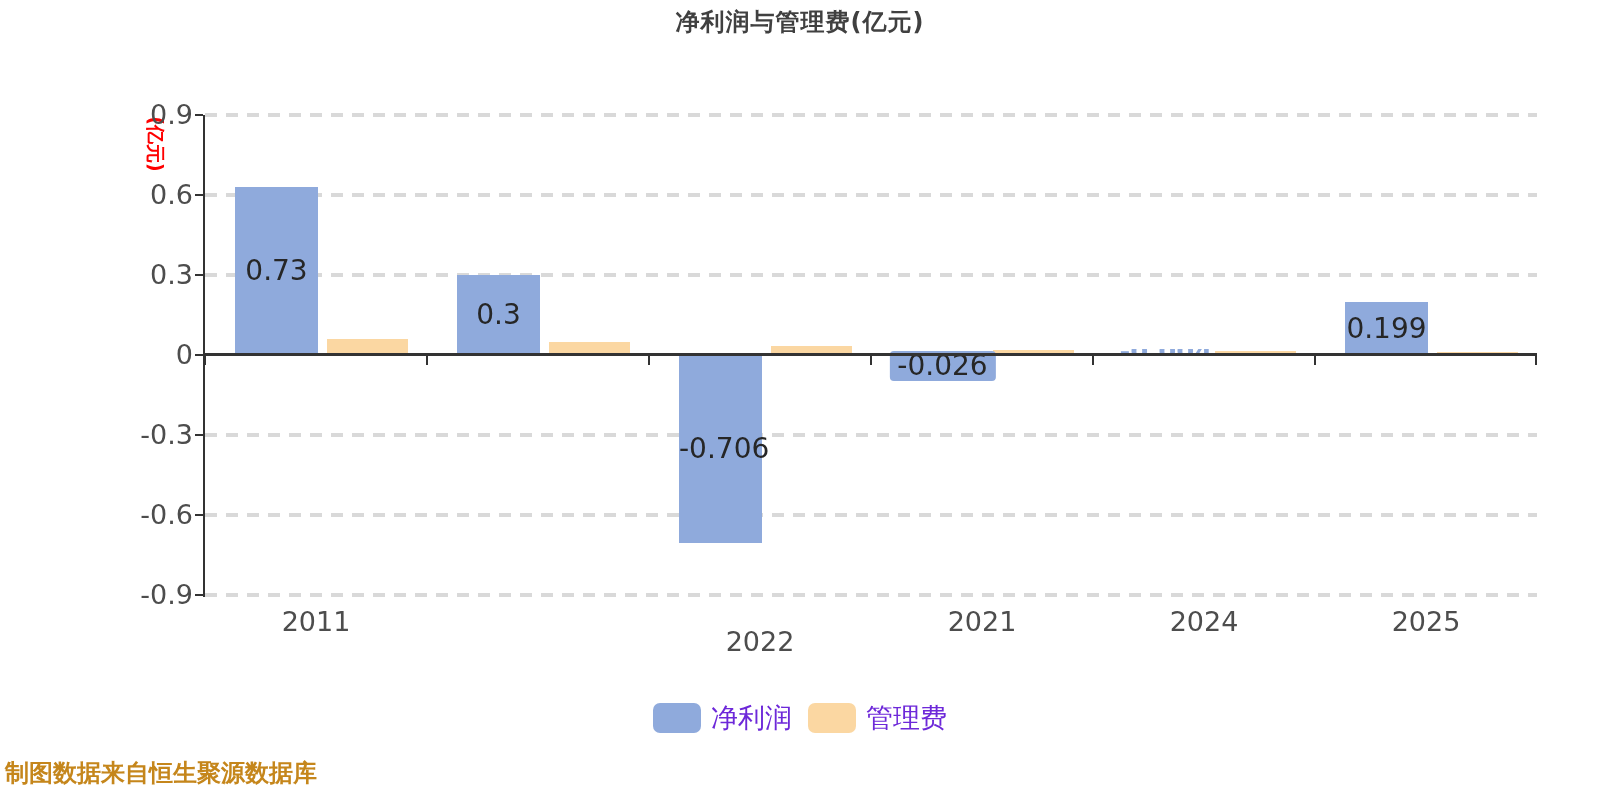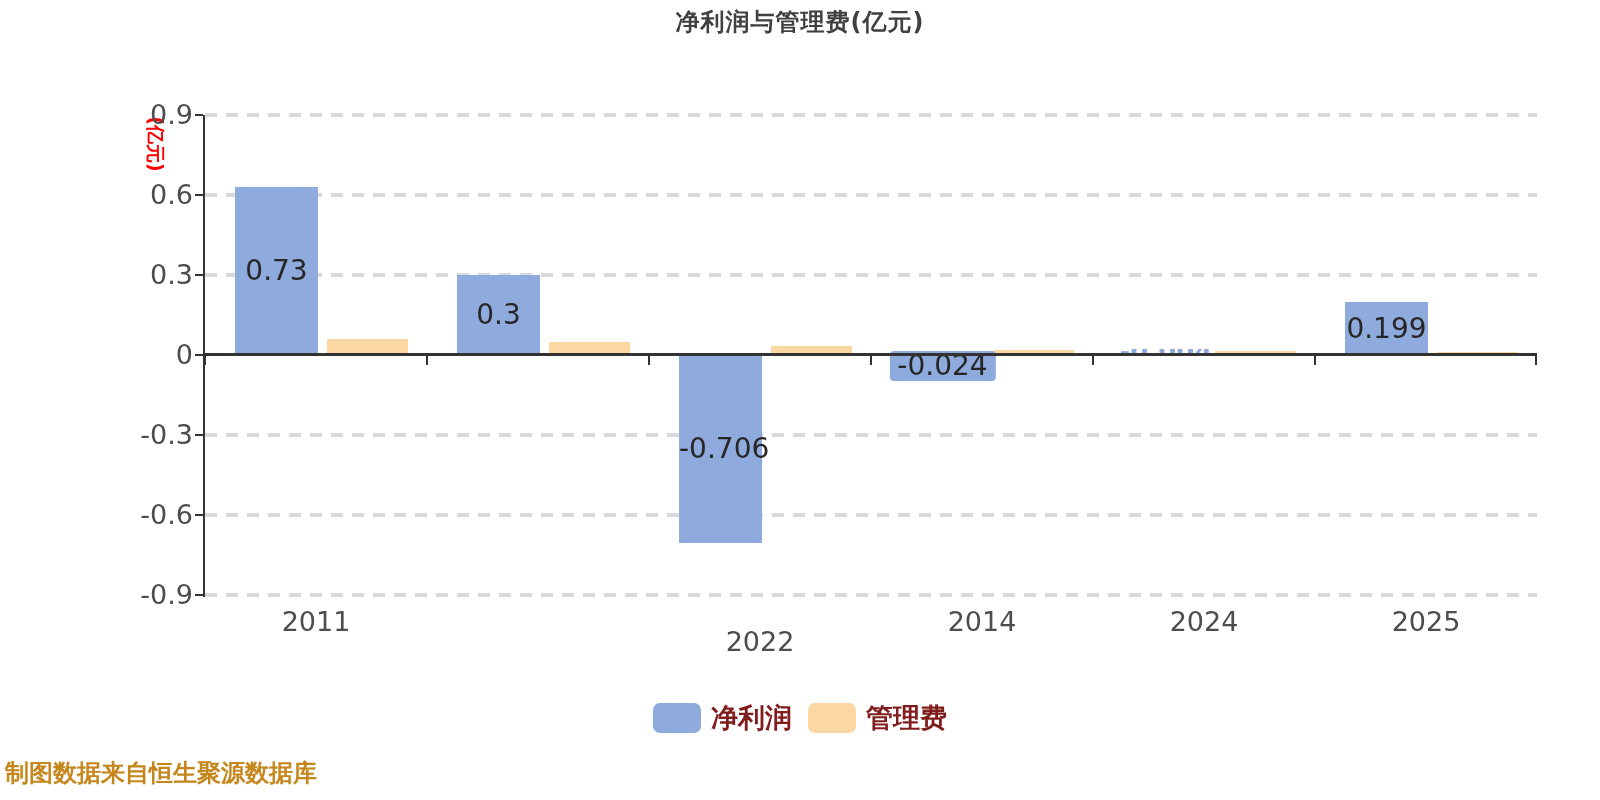--- a/index.html
+++ b/index.html
@@ -22,21 +22,21 @@
   .vlabel{position:absolute;z-index:3;font-size:28px;color:#262626;text-align:center;}
   .pill{position:absolute;z-index:3;transform:translateX(-50%);color:#262626;font-size:28px;
         line-height:30px;padding:0 8px;border-radius:4px;white-space:nowrap;}
   .sliver{position:absolute;z-index:3;overflow:hidden;}
   .sliver span{position:absolute;left:0;top:-12px;width:100%;text-align:center;font-size:26px;
                font-weight:bold;white-space:nowrap;display:block;}
   .legend{position:absolute;top:700px;left:0;width:100%;display:flex;justify-content:center;
           align-items:center;gap:16px;}
   .legend-item{display:flex;align-items:center;gap:10px;cursor:pointer;}
   .swatch{width:48px;height:30px;border-radius:7px;display:inline-block;}
-  .legend-label{font-size:27px;font-weight:bold;color:#7f1d1d;}
+  .legend-label{font-size:27px;font-weight:normal;color:#6d28d9;}
   .footer{position:absolute;top:757px;left:5px;width:100%;text-align:left;font-size:24px;font-weight:bold;}
 </style>
 </head>
 <body>
 
 <div class="stage">
   <div class="title">净利润与管理费(亿元)</div>
   <div class="yunit" style="color: rgb(255, 0, 0);">(亿元)</div>
   <div class="plot" id="plot">
       <div class="gridline" style="top: -2px;"></div>
@@ -67,23 +67,23 @@
       <div class="xtick" style="left: 221px;"></div>
       <div class="bar" style="left: 252px; top: 160px; width: 83px; height: 80px; background: rgb(143, 170, 220);"></div>
       <div class="vlabel" style="left: 252px; width: 83px; top: 183px;">0.3</div>
       <div class="bar" style="left: 344px; top: 227px; width: 81px; height: 13px; background: rgb(251, 215, 162);"></div>
       <div class="xtick" style="left: 443px;"></div>
       <div class="xlab" style="left: 444px; margin-top: 20px;">2022</div>
       <div class="bar" style="left: 474px; top: 240px; width: 83px; height: 188px; background: rgb(143, 170, 220);"></div>
       <div class="vlabel" style="left: 474px; width: 83px; top: 317px;">-0.706</div>
       <div class="bar" style="left: 566px; top: 231px; width: 81px; height: 9px; background: rgb(251, 215, 162);"></div>
       <div class="xtick" style="left: 665px;"></div>
-      <div class="xlab" style="left: 666px;">2014</div>
+      <div class="xlab" style="left: 666px;">2021</div>
       <div class="bar" style="left: 696px; top: 240px; width: 83px; height: 10px; background: rgb(143, 170, 220);"></div>
-      <div class="pill" style="left: 737.5px; top: 236px; background: rgb(143, 170, 220);">-0.024</div>
+      <div class="pill" style="left: 737.5px; top: 236px; background: rgb(143, 170, 220);">-0.026</div>
       <div class="bar" style="left: 788px; top: 235px; width: 81px; height: 5px; background: rgb(251, 215, 162);"></div>
       <div class="xtick" style="left: 887px;"></div>
       <div class="xlab" style="left: 888px;">2024</div>
       <div class="bar" style="left: 918px; top: 240px; width: 83px; height: 1px; background: rgb(143, 170, 220);"></div>
       <div class="sliver" style="left: 914.5px; top: 234px; width: 90px; height: 5px;">
         <span style="color: rgb(143, 170, 220);">-0.004</span>
       </div>
       <div class="bar" style="left: 1010px; top: 236px; width: 81px; height: 4px; background: rgb(251, 215, 162);"></div>
       <div class="xtick" style="left: 1109px;"></div>
       <div class="xlab" style="left: 1110px;">2025</div>

